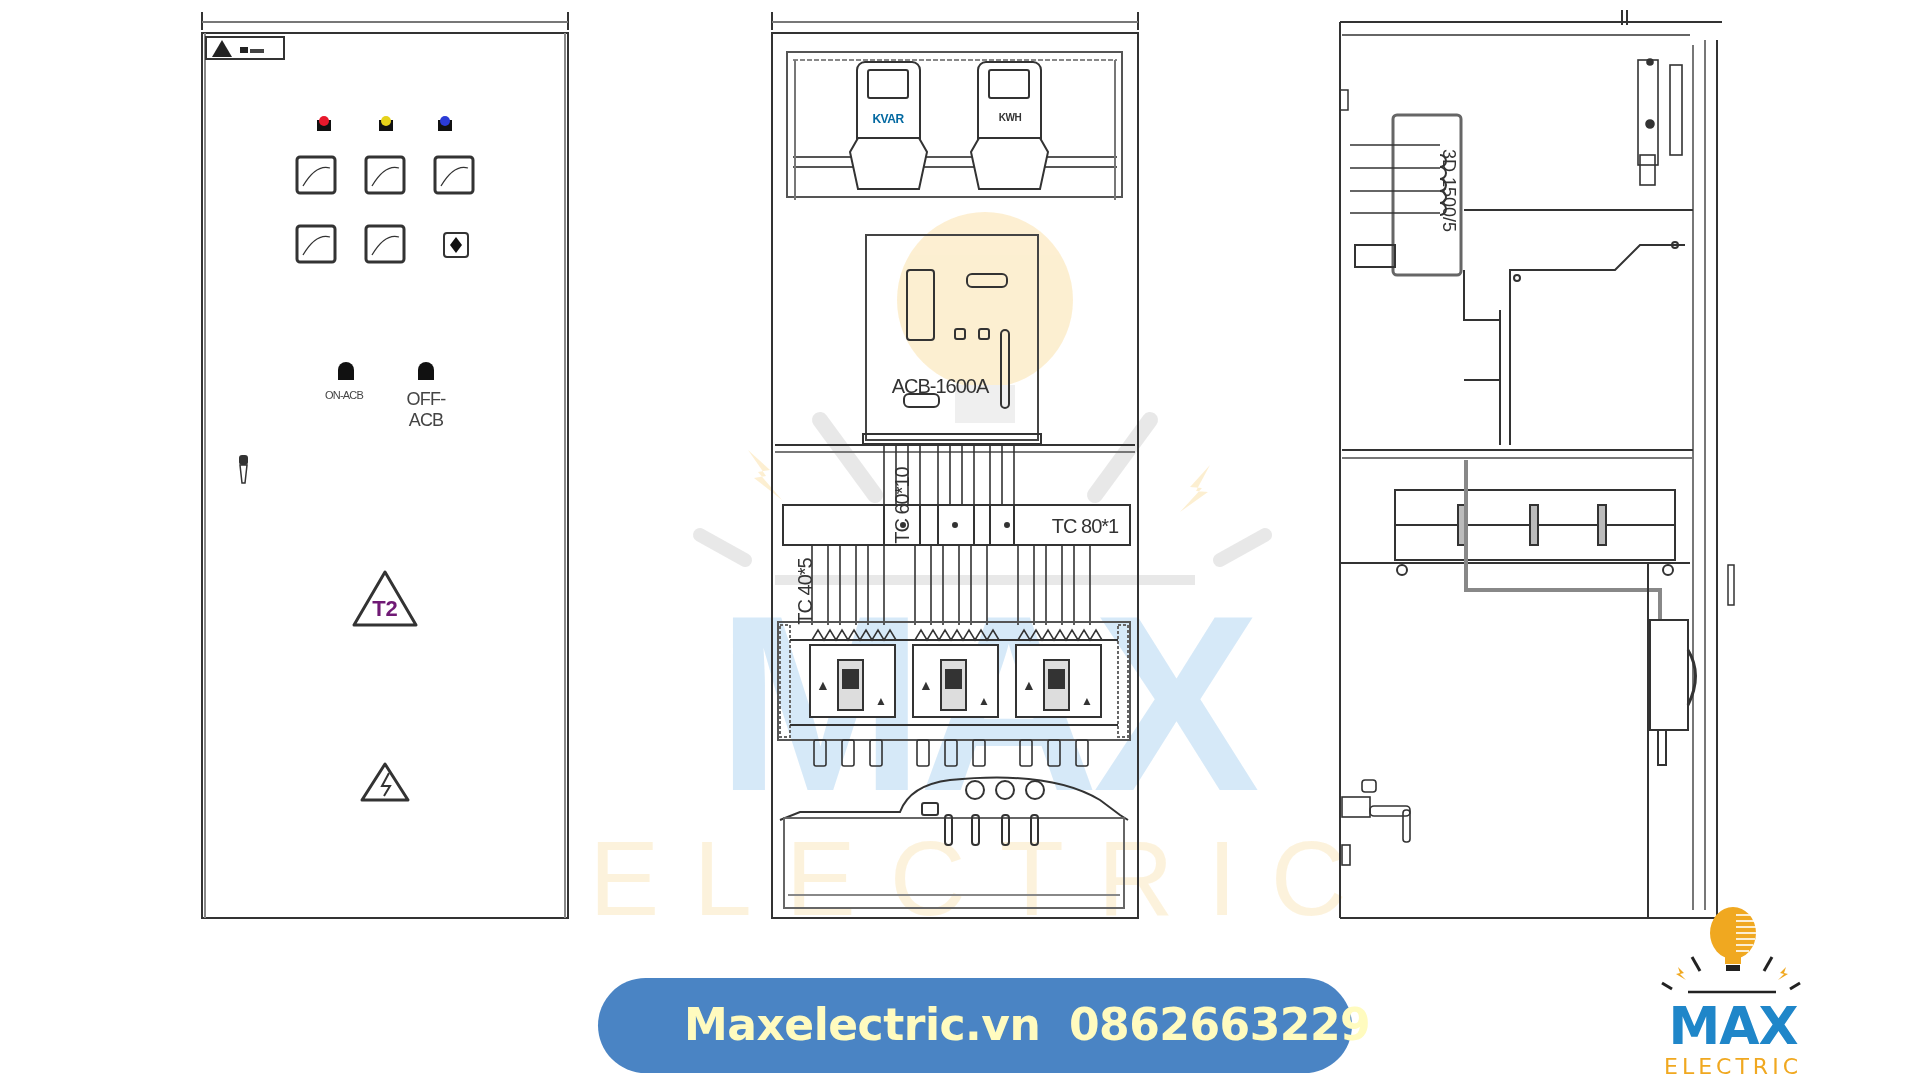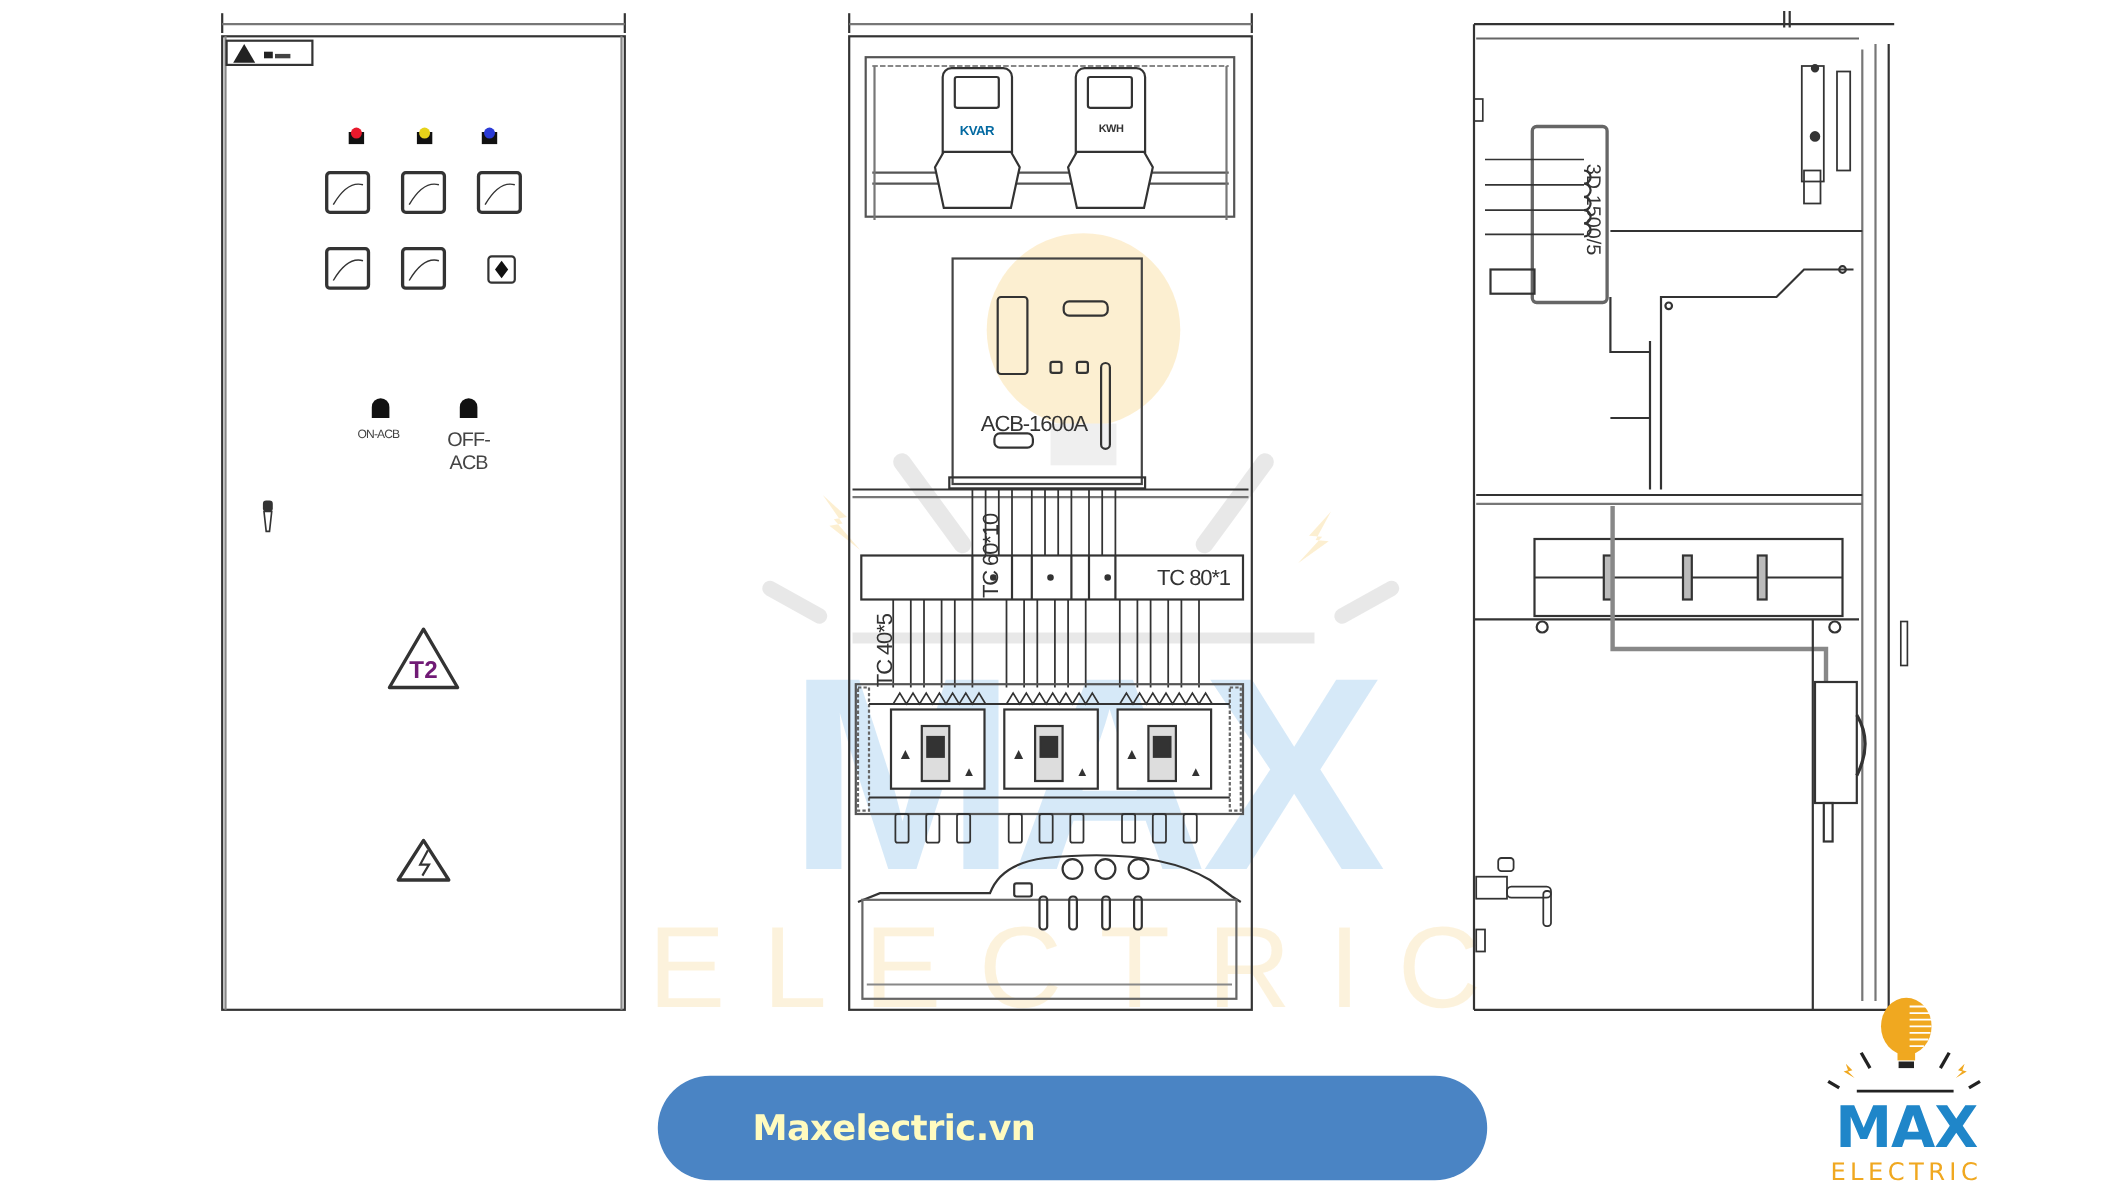--- a/index.html
+++ b/index.html
@@ -1,19 +1,19 @@
 <!DOCTYPE html>
 <html><head>
 <meta charset="utf-8">
 <style>
   html, body { margin:0; padding:0; }
   body { width:1920px; height:1080px; background:#ffffff; position:relative; overflow:hidden; font-family:"Liberation Sans", sans-serif; }
   .layer { position:absolute; left:0; top:0; }
   .pill { position:absolute; left:598px; top:978px; width:754px; height:95px; background:#4a84c4; border-radius:48px; display:flex; align-items:center; }
-  .pill-text { position:absolute; color:#fffbbf; font-family:"DejaVu Sans", sans-serif; font-weight:bold; font-size:32px; letter-spacing:-0.5px; top:50%; transform:translateY(-52%); white-space:nowrap; }
+  .pill-text { position:absolute; color:#fffbbf; font-family:"DejaVu Sans", sans-serif; font-weight:bold; font-size:44px; letter-spacing:-0.5px; top:50%; transform:translateY(-52%); white-space:nowrap; }
   .pill-site { left:86px; }
   .pill-phone { left:471px; }
   .logo { position:absolute; left:1650px; top:905px; width:160px; height:175px; }
   .logo-max { position:absolute; left:8px; top:95px; width:150px; text-align:center; font-family:"DejaVu Sans", sans-serif; font-weight:bold; font-size:52px; color:#1f86c9; letter-spacing:-1px; line-height:52px; }
   .logo-elec { position:absolute; left:8px; top:150px; width:150px; text-align:center; font-family:"DejaVu Sans", sans-serif; font-size:22px; color:#f0a820; letter-spacing:4px; line-height:24px; }
   svg text { font-family:"Liberation Sans", sans-serif; }
 </style>
 </head>
 <body>
 
@@ -296,20 +296,21 @@
     <rect x="1342" y="845" width="8" height="20"></rect>
   </g>
   <g>
     <rect x="1728" y="565" width="6" height="40" stroke-width="1.5"></rect>
   </g>
 </svg>
 <div style="position:absolute; left:1378px; top:180px; width:140px; text-align:center; font-size:18px; color:#333; transform:rotate(90deg); transform-origin:center;">3D 1500/5</div>
 
 <div class="pill">
   <span class="pill-text pill-site">Maxelectric.vn</span>
+  <span class="pill-text pill-phone">0862663229</span>
 </div>
 
 <div class="logo">
   <svg width="160" height="100" viewBox="0 0 160 100" style="position:absolute; left:0; top:0;">
     <ellipse cx="83" cy="28" rx="23" ry="26" fill="#f0a820"></ellipse>
     <g stroke="#fff" stroke-width="1.6">
       <line x1="86" y1="10" x2="104" y2="10"></line>
         <line x1="86" y1="16" x2="106" y2="16"></line>
       <line x1="86" y1="22" x2="106" y2="22"></line>
         <line x1="86" y1="28" x2="106" y2="28"></line>

